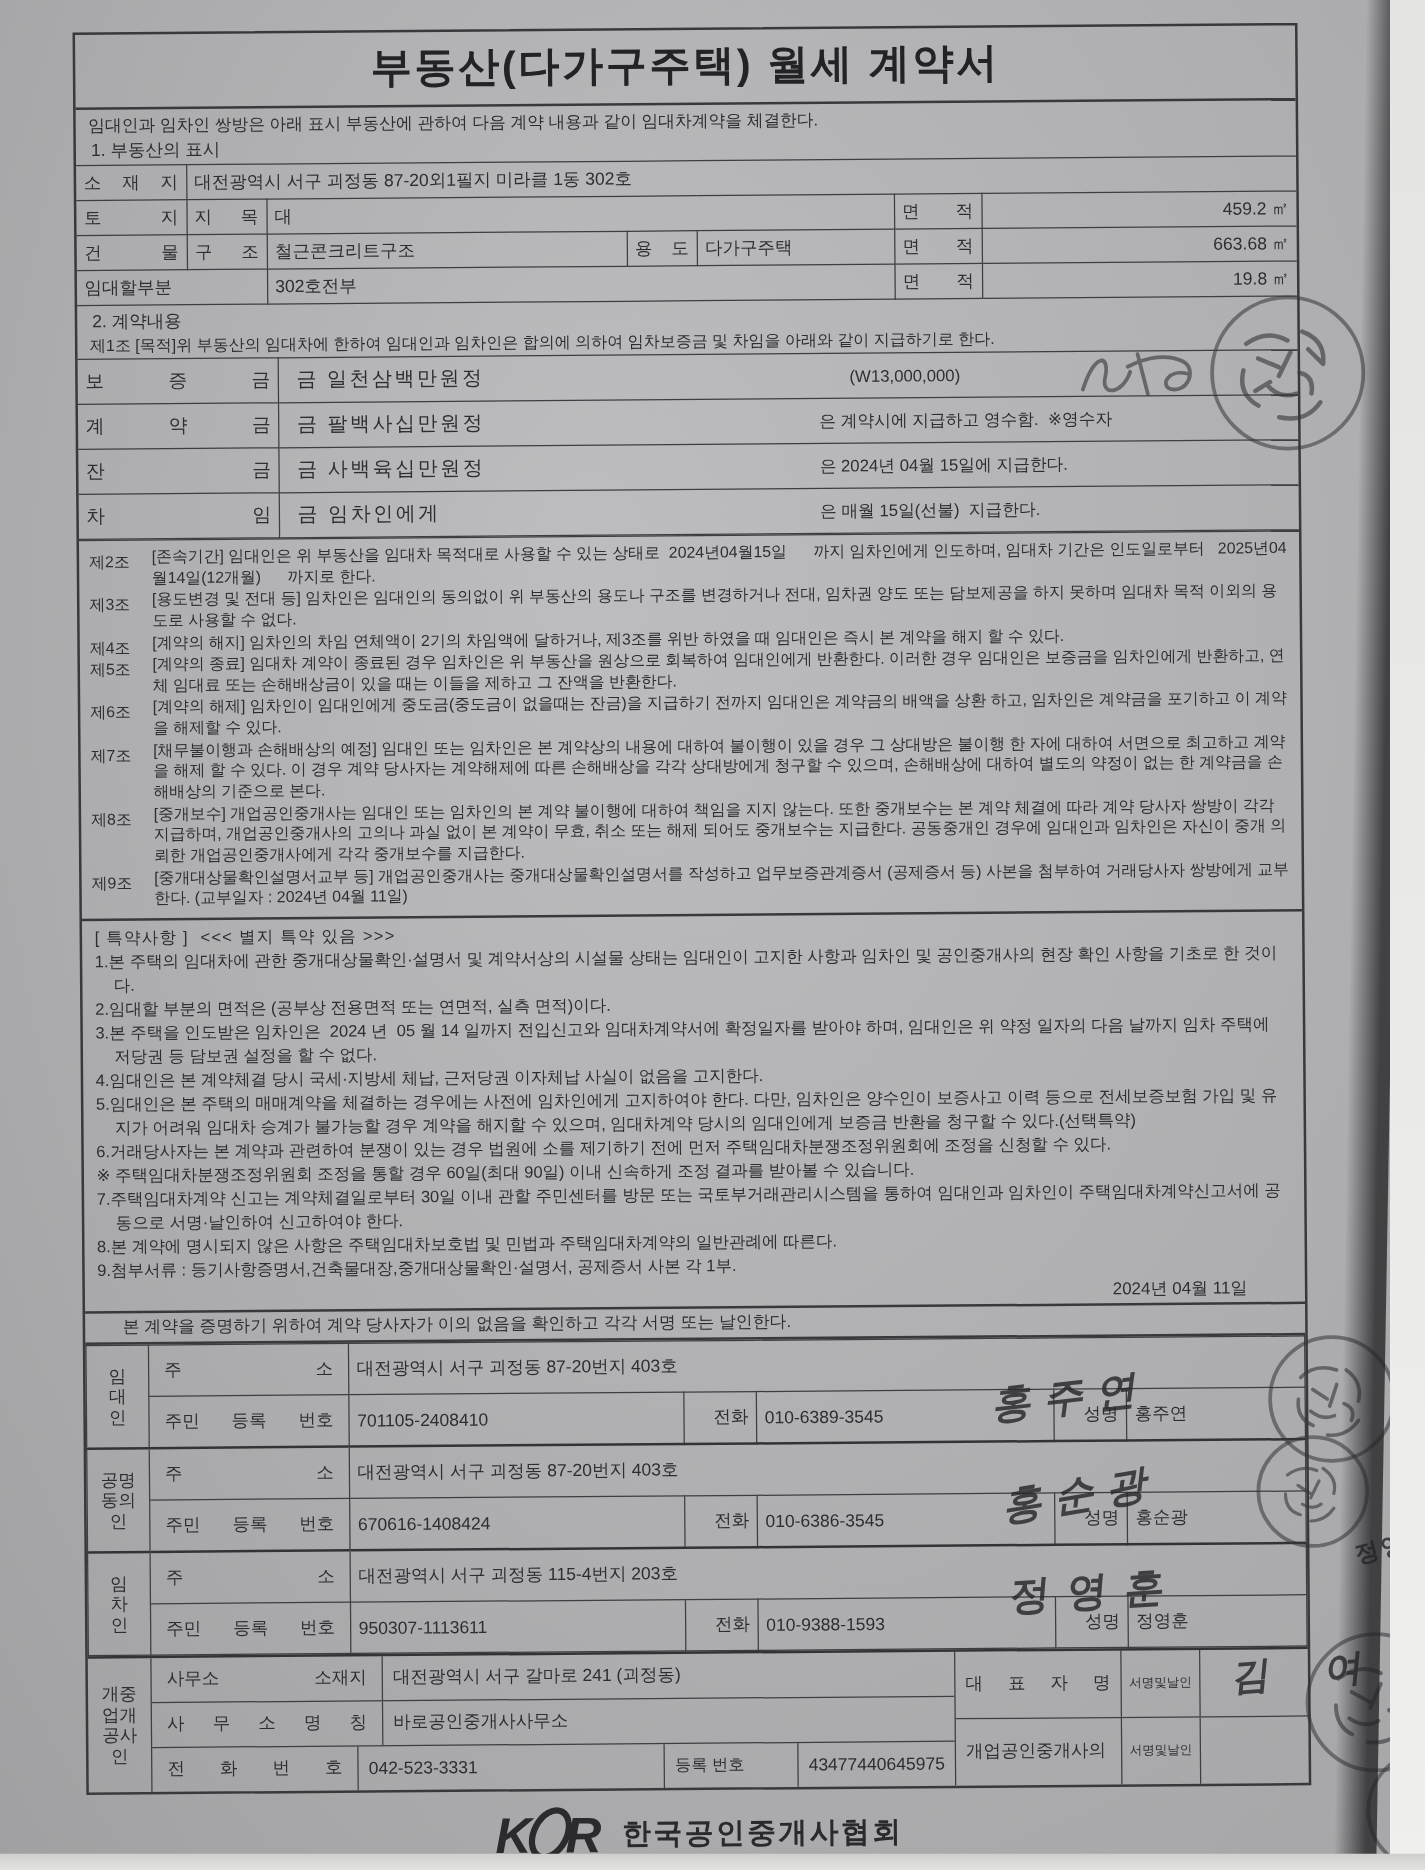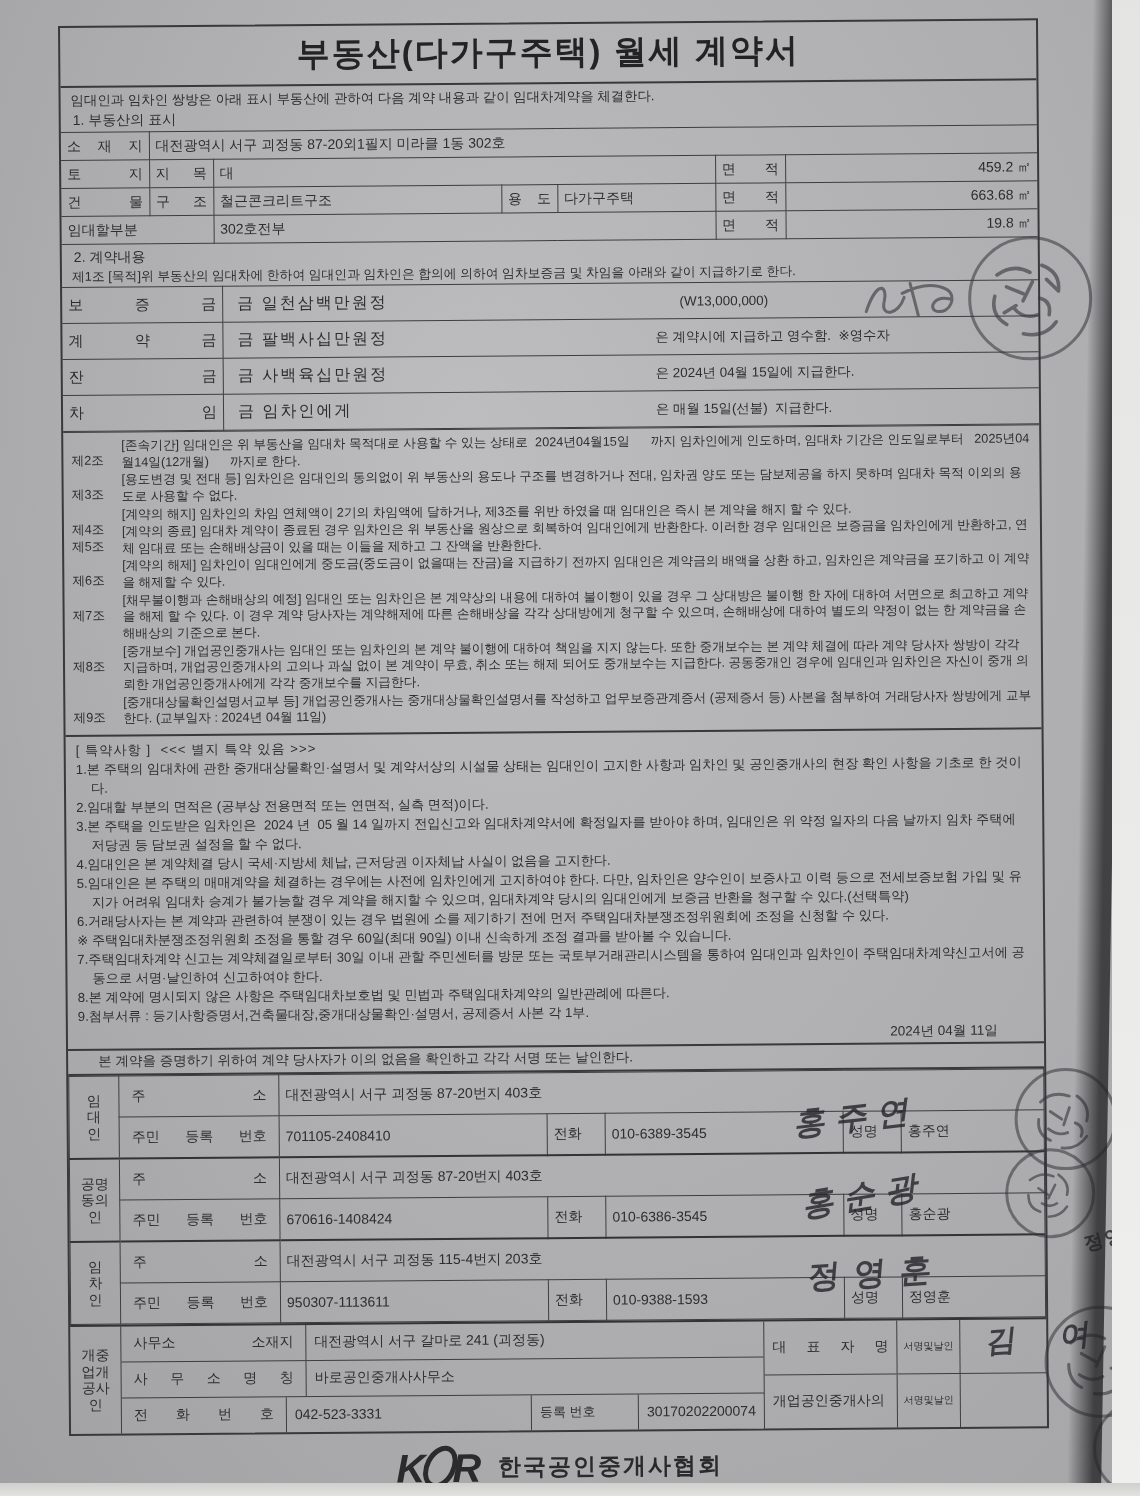--- a/index.html
+++ b/index.html
@@ -22,30 +22,30 @@
   .title{font-size:33px;font-weight:bold;text-align:center;letter-spacing:2px;
          padding:6px 0 7px;border-bottom:2px solid #39393c;color:#232326;}
   .intro{font-size:13.4px;padding:4px 8px 1px 10px;}
   .h-sec{font-size:14px;padding:1px 8px 2px 12px;}
   table{border-collapse:collapse;width:100%;table-layout:fixed;}
   td{border:1.4px solid #3e3e41;font-size:14px;padding:2px 6px;height:23px;
      overflow:hidden;white-space:nowrap;}
   .ptab td{border-left-width:1.4px;}
   .ptab .noL{border-left:none;} .ptab .noR{border-right:none;}
   .jlab{text-align:justify;text-align-last:justify;}
-  .ctr{text-align:left;} .rgt{text-align:right;}
+  .ctr{text-align:right;} .rgt{text-align:right;}
   .mtab td{height:31px;}
   .mtab .mlab{width:148px;font-size:15px;}
   .mtab .mval{position:relative;border-right:none;}
   .amount{font-size:16px;letter-spacing:2px;padding-left:8px;}
   .mnote{position:absolute;left:53%;top:50%;transform:translateY(-50%);
          font-size:13.4px;letter-spacing:0;white-space:pre;}
   .articles{padding:5px 6px 6px 8px;font-size:12.7px;line-height:1.31;}
   .art{position:relative;padding-left:50px;margin:0 0 1px 0;white-space:pre-wrap;}
-  .art .no{position:absolute;left:0;top:15px;}
+  .art .no{position:absolute;left:0;top:4px;}
   .sterms{border-top:2px solid #39393c;padding:4px 10px 2px 10px;
           font-size:13.2px;line-height:1.44;}
   .sterms p{margin:0;padding-left:15px;text-indent:-15px;white-space:pre-wrap;}
   .sterms .sthead{padding-left:0;text-indent:0;letter-spacing:1px;}
   .stdate{text-align:right;padding:1px 46px 2px 0;font-size:13.6px;}
   .attest{border-top:2.4px solid #39393c;border-bottom:2.6px solid #39393c;
           padding:2px 8px 3px 30px;font-size:13.5px;}
   .party td{height:36px;}
   .vlab{width:50px;font-size:14px;line-height:1.18;text-align:center;
         white-space:pre-line;padding:0 2px;}
@@ -279,21 +279,21 @@
                 <span>사 무 소 명 칭</span>
               </div>
             <div class="bval">바로공인중개사사무소</div>
           </div>
           <div class="brow">
             <div class="blab">
                 <span>전 화 번 호</span>
               </div>
             <div class="bval bp">042-523-3331</div>
             <div class="bval brg jlab">등록 번호</div>
-            <div class="bval">30170202200074</div>
+            <div class="bval">43477440645975</div>
           </div>
         </div>
         <div class="bright">
           <div class="rrow">
             <div class="rlab">
                 <span>대 표 자 명</span>
               </div>
             <div class="rseal">서명및날인</div>
             <div class="rsig"></div>
           </div>

